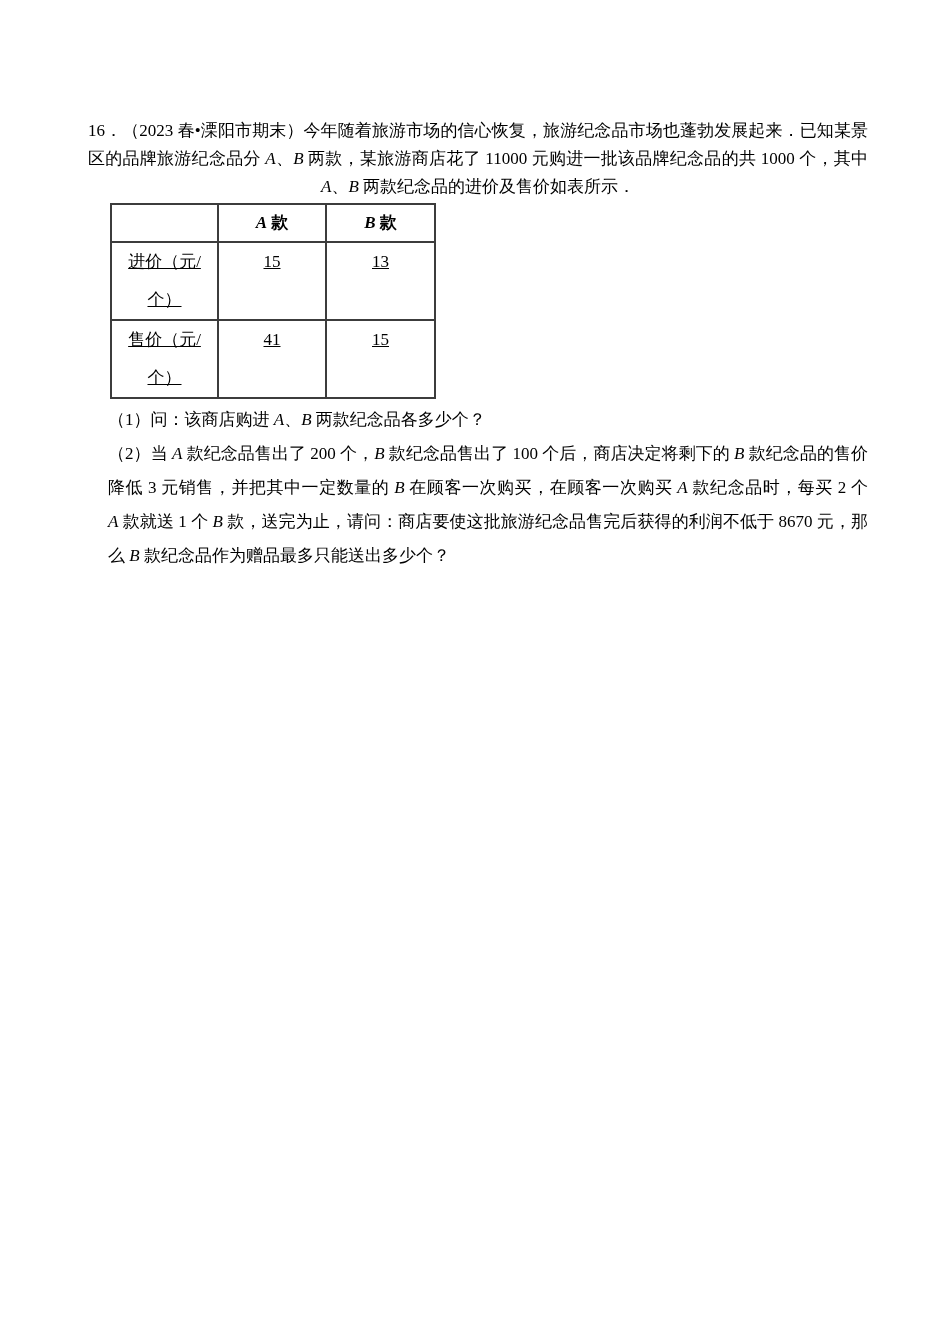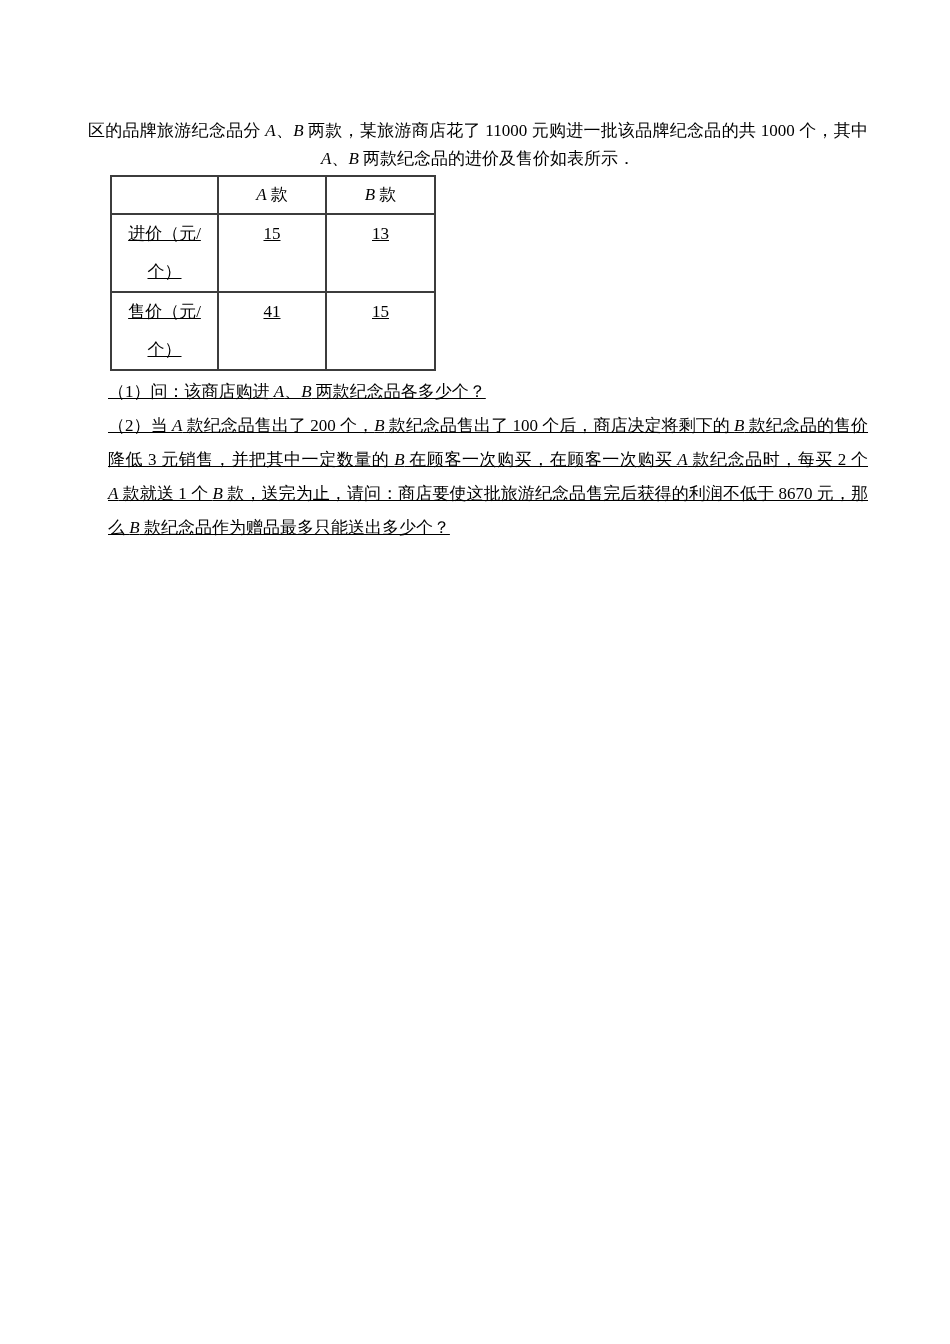--- a/index.html
+++ b/index.html
@@ -44,43 +44,44 @@
   table.price-table td {
     border: 2px solid #3c3c3c;
     text-align: center;
     padding: 0;
     font-size: 17px;
   }
   tr.head-row td {
     height: 36px;
     vertical-align: middle;
     line-height: 20px;
+    font-weight: bold;
   }
   tr.data-row td {
     height: 74px;
     vertical-align: top;
     line-height: 38px;
     text-decoration: underline;
   }
   .questions {
     margin: 4px 0 0 20px;
     width: 760px;
-    text-decoration: underline;
   }
   .questions .qline {
     line-height: 34px;
     white-space: nowrap;
   }
 </style>
 </head>
 <body>
 
 <div class="page">
 
   <div class="intro">
+    <div class="line just"><span>16．（2023 春•溧阳市期末）今年随着旅游市场的信心恢复，旅游纪念品市场也蓬勃发展起来．已知某景</span></div>
     <div class="line just"><span>区的品牌旅游纪念品分 </span><span class="it">A</span><span>、</span><span class="it">B</span><span> 两款，某旅游商店花了 11000 元购进一批该品牌纪念品的共 1000 个，其中</span></div>
     <div class="line"><span class="it">A</span><span>、</span><span class="it">B</span><span> 两款纪念品的进价及售价如表所示．</span></div>
   </div>
 
   <table class="price-table">
     <colgroup>
       <col style="width:107px">
       <col style="width:108px">
       <col style="width:109px">
     </colgroup>

